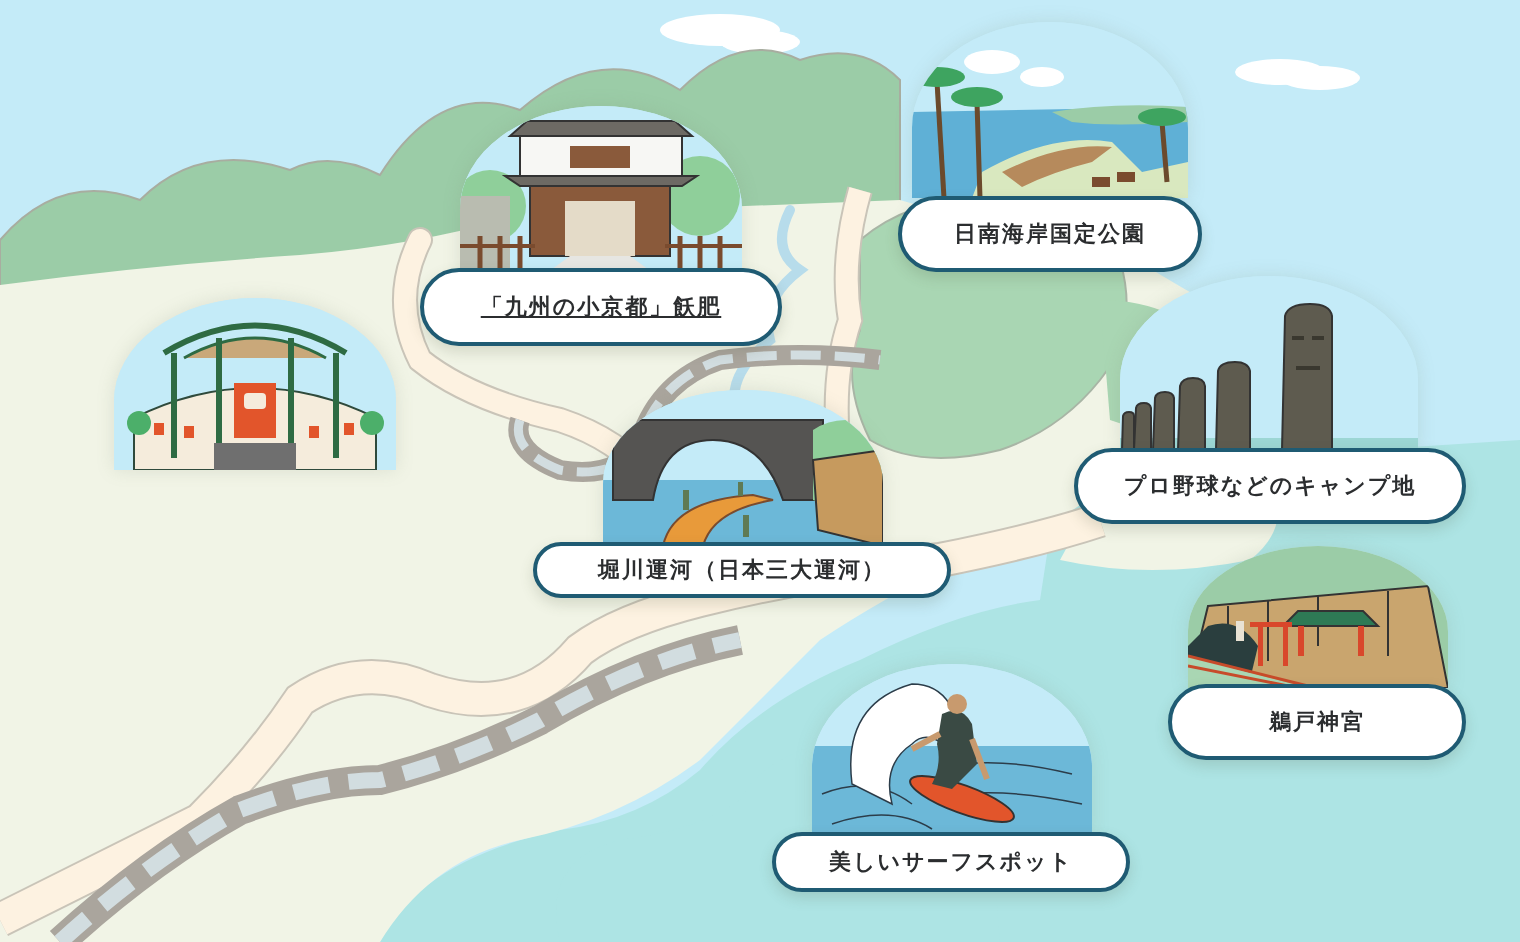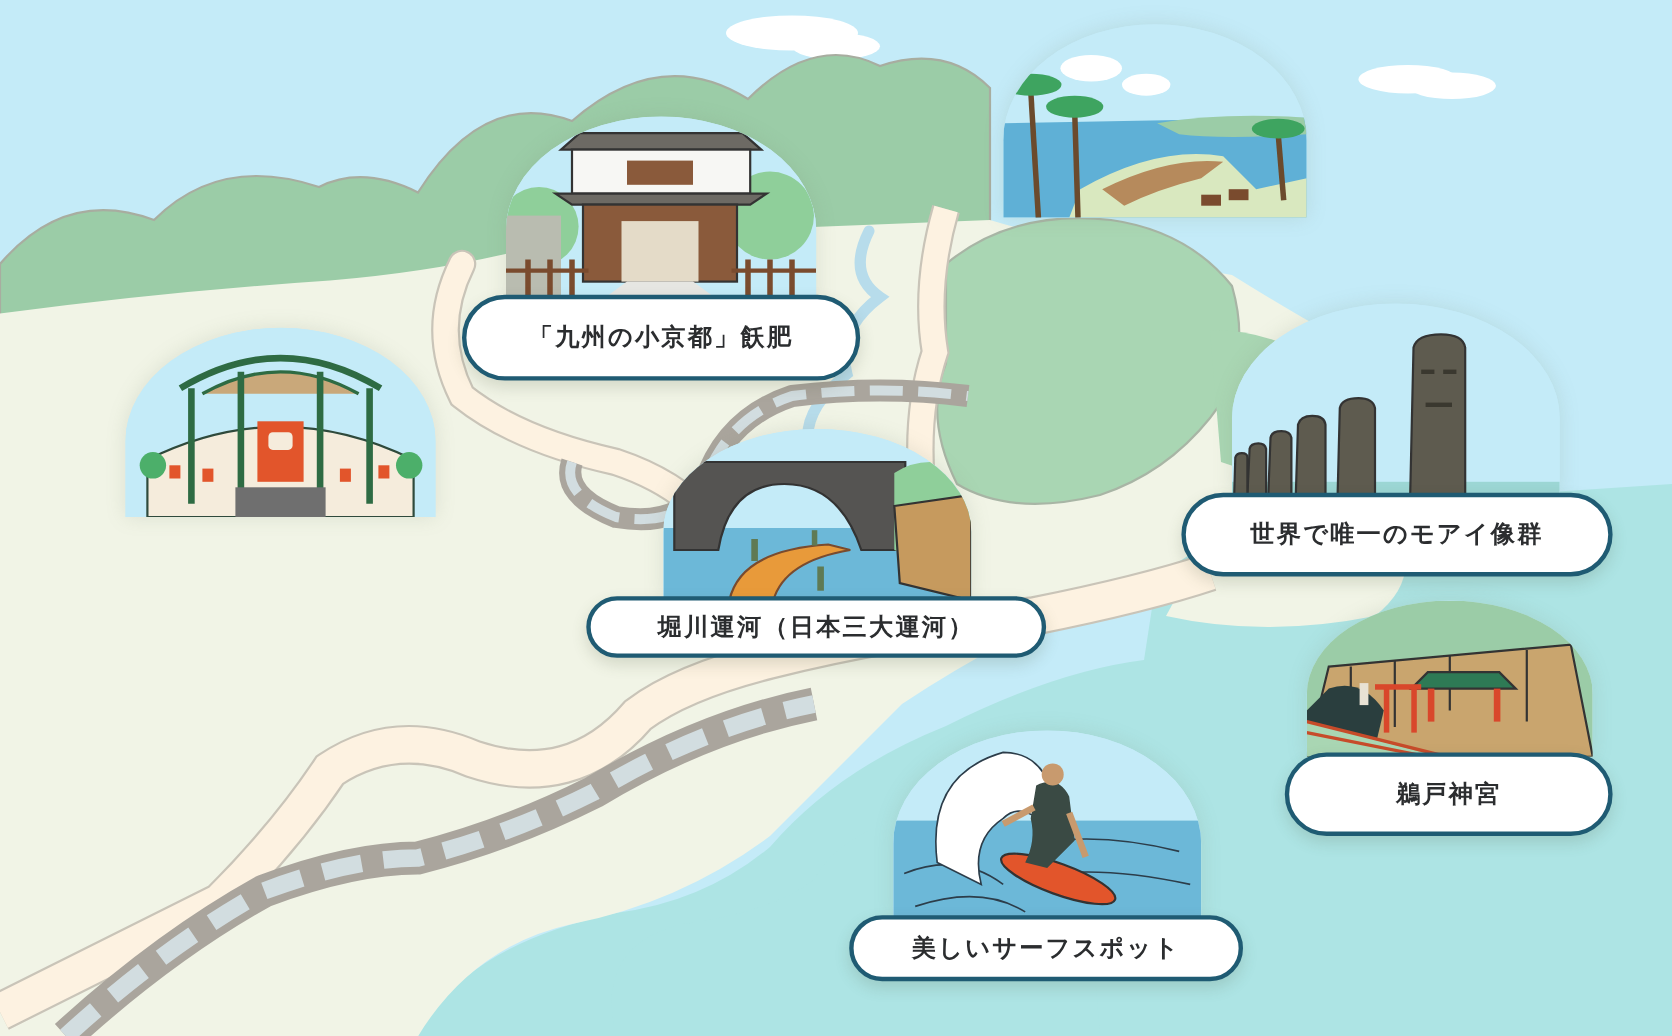--- a/index.html
+++ b/index.html
@@ -126,21 +126,21 @@
           <line x1="220" y1="130" x2="220" y2="172"></line>
           <line x1="240" y1="130" x2="240" y2="172"></line>
           <line x1="260" y1="130" x2="260" y2="172"></line>
         </g>
       <g stroke="#7a4b2e" stroke-width="4">
           <line x1="0" y1="140" x2="75" y2="140"></line>
           <line x1="205" y1="140" x2="282" y2="140"></line>
         </g>
     </svg>
   </div>
-  <div class="label" style="left:0;top:162px;width:362px;height:78px;">「九州の小京都」飫肥</div>
+  <div class="label" style="left:0;top:162px;width:362px;height:78px;text-decoration:underline;">「九州の小京都」飫肥</div>
 </div>
 
 <div class="spot" style="left:898px;top:22px;width:304px;height:250px;">
   <div class="dome" style="left:14px;top:0;width:276px;height:176px;">
     <svg viewBox="0 0 276 176">
       <rect width="276" height="176" fill="#c4ebf8"></rect>
       <g fill="#fff">
           <ellipse cx="80" cy="40" rx="28" ry="12"></ellipse>
           <ellipse cx="130" cy="55" rx="22" ry="10"></ellipse>
         </g>
@@ -157,20 +157,21 @@
           <ellipse cx="25" cy="55" rx="28" ry="10"></ellipse>
           <ellipse cx="65" cy="75" rx="26" ry="10"></ellipse>
           <ellipse cx="250" cy="95" rx="24" ry="9"></ellipse>
         </g>
       <g fill="#7a4b2e">
           <rect x="180" y="155" width="18" height="10"></rect>
           <rect x="205" y="150" width="18" height="10"></rect>
         </g>
     </svg>
   </div>
+  <div class="label" style="left:0;top:174px;width:304px;height:76px;">日南海岸国定公園</div>
 </div>
 
 <div class="spot" style="left:533px;top:390px;width:418px;height:230px;">
   <div class="dome" style="left:70px;top:0;width:280px;height:156px;">
     <svg viewBox="0 0 280 156">
       <rect width="280" height="156" fill="#c4ebf8"></rect>
       <rect x="0" y="90" width="280" height="66" fill="#6cb8d8"></rect>
       <path d="M10 30 L220 30 L220 110 L180 110 Q160 50 110 50 Q60 50 50 110 L10 110 Z" fill="#555452" stroke="#333" stroke-width="2"></path>
       <path d="M210 40 Q240 20 280 40 L280 140 Q240 120 210 110 Z" fill="#8fcf9a"></path>
       <path d="M210 70 L280 60 L280 156 L215 140 Z" fill="#c69a5e" stroke="#333" stroke-width="2"></path>
@@ -198,21 +199,21 @@
         <path d="M16 132 Q17 127 24 127 Q30 127 31 132 L31 174 L14 174 Z"></path>
         <path d="M3 140 Q4 136 9 136 Q14 136 14 140 L14 174 L2 174 Z"></path>
       </g>
       <g fill="#3a382f">
           <rect x="172" y="60" width="12" height="4"></rect>
           <rect x="192" y="60" width="12" height="4"></rect>
           <rect x="176" y="90" width="24" height="4"></rect>
         </g>
     </svg>
   </div>
-  <div class="label" style="left:0;top:172px;width:392px;height:76px;">世界で唯一のモアイ像群</div>
+  <div class="label" style="left:0;top:172px;width:392px;height:76px;">プロ野球などのキャンプ地</div>
 </div>
 
 <div class="spot" style="left:1168px;top:546px;width:298px;height:214px;">
   <div class="dome" style="left:20px;top:0;width:260px;height:142px;">
     <svg viewBox="0 0 260 142">
       <rect width="260" height="142" fill="#9bcca7"></rect>
       <path d="M20 60 L240 40 L260 142 L0 142 Z" fill="#c9a56e" stroke="#333" stroke-width="2"></path>
       <g stroke="#333" stroke-width="2">
           <line x1="40" y1="60" x2="40" y2="120"></line>
           <line x1="80" y1="55" x2="80" y2="115"></line>

